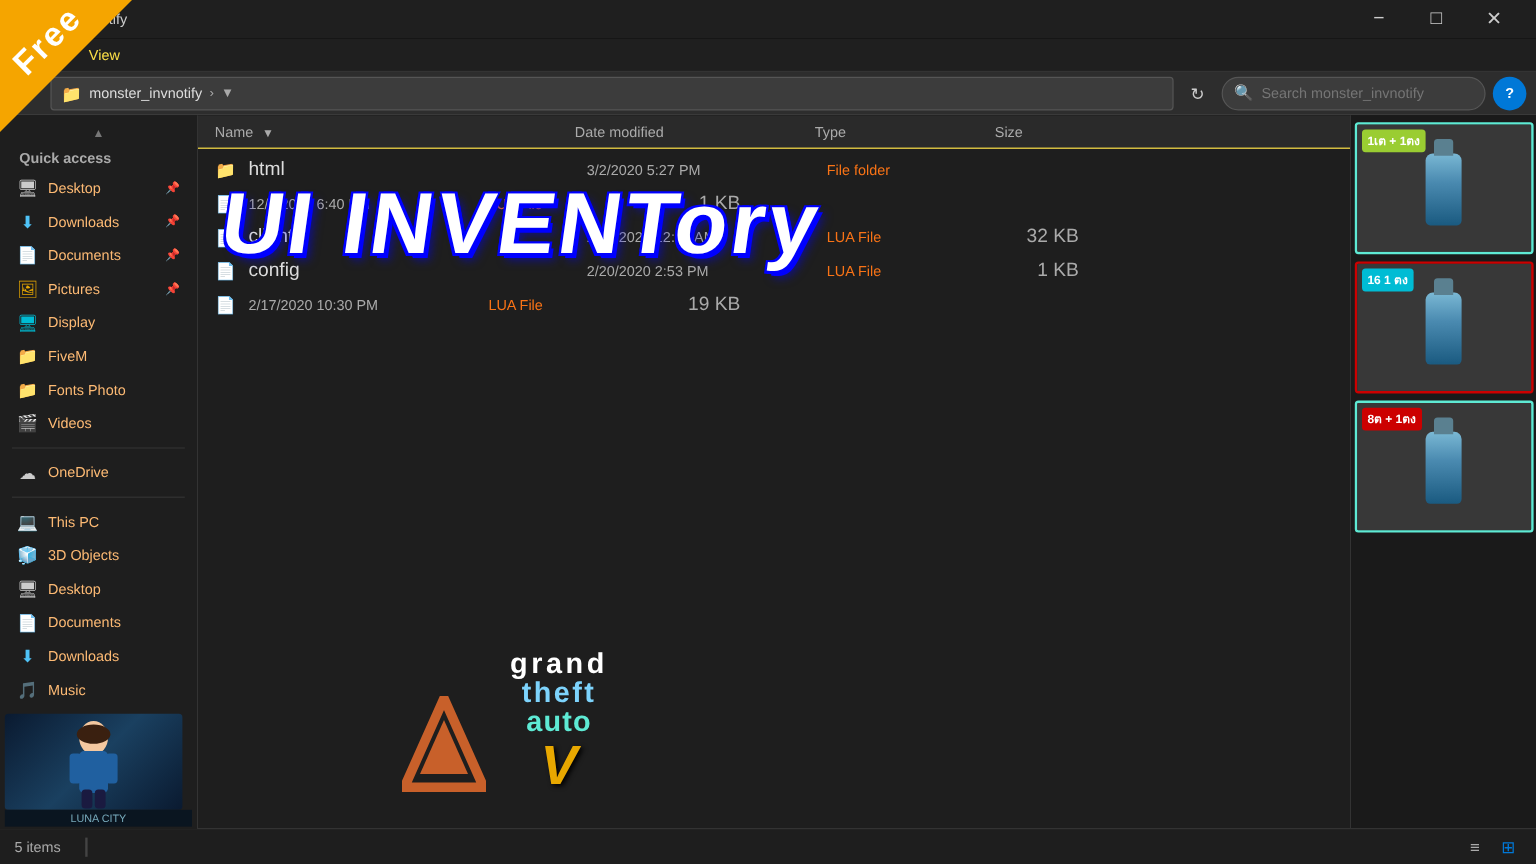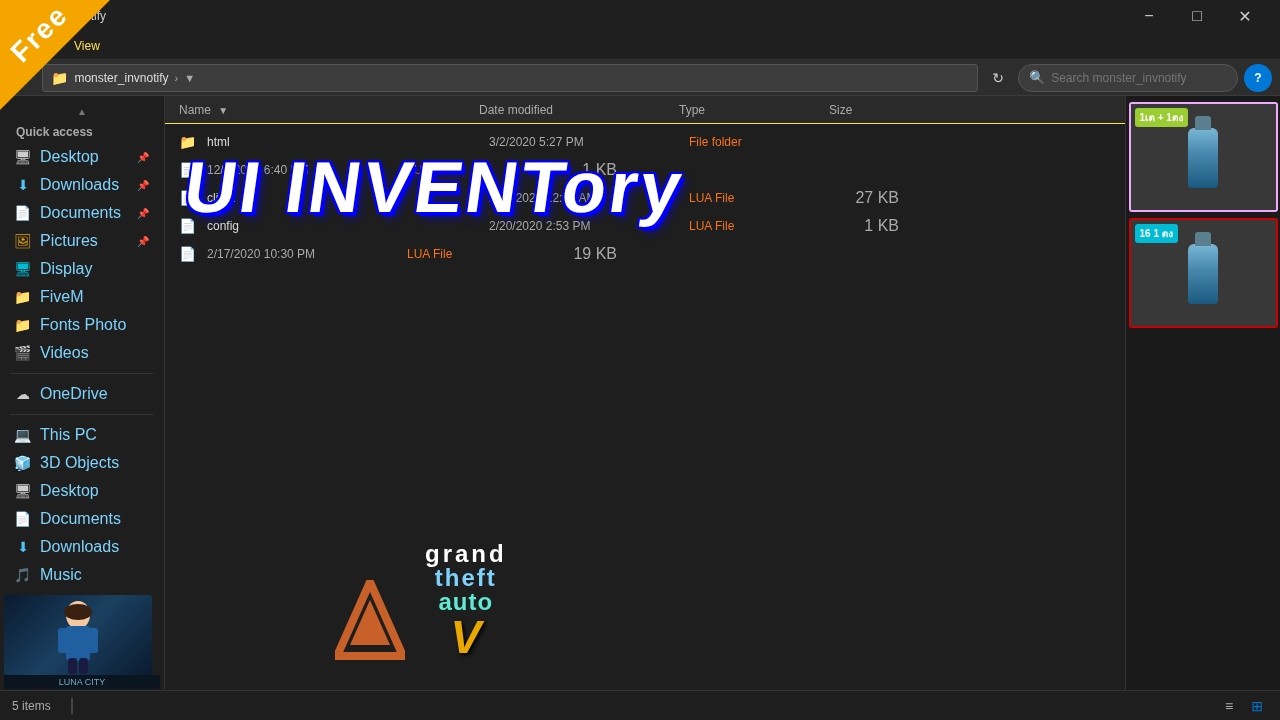--- a/index.html
+++ b/index.html
@@ -196,22 +196,22 @@
       width: 18px;
       height: 18px;
       margin-right: 8px;
       font-size: 14px;
       flex-shrink: 0;
       display: flex;
       align-items: center;
       justify-content: center;
     }
     .sidebar-item .item-label {
-      font-size: 16px;
-      color: #7dd3fc;
+      font-size: 12px;
+      color: #fdba74;
       flex: 1;
       white-space: nowrap;
       overflow: hidden;
       text-overflow: ellipsis;
     }
     .pin-icon {
       color: #0078d7;
       font-size: 10px;
       margin-left: 4px;
     }
@@ -285,21 +285,21 @@
     .file-icon {
       width: 18px;
       height: 18px;
       margin-right: 10px;
       font-size: 14px;
       display: flex;
       align-items: center;
       justify-content: center;
       flex-shrink: 0;
     }
-    .file-name-cell { width: 282px; font-size: 12px; color: #ddd; }
+    .file-name-cell { width: 282px; font-size: 16px; color: #ddd; }
     .file-date-cell { width: 200px; font-size: 12px; color: #aaa; }
     .file-type-cell { width: 150px; font-size: 12px; color: #f97316; }
     .file-size-cell { width: 80px; font-size: 16px; color: #aaa; text-align: right; padding-right: 20px; }
 
     
     .overlay-text {
       position: absolute;
       top: 50px;
       left: 20px;
       font-family: Impact, 'Arial Black', sans-serif;
@@ -349,21 +349,21 @@
       align-items: center;
       padding: 6px;
       gap: 6px;
       overflow-y: auto;
       flex-shrink: 0;
     }
     .thumb-card {
       width: 149px;
       height: 110px;
       background: #2a2a2a;
-      border: 2px solid #f0abfc;
+      border: 2px solid #5eead4;
       border-radius: 3px;
       position: relative;
       display: flex;
       flex-direction: column;
       align-items: center;
       justify-content: space-between;
       padding: 4px;
       overflow: hidden;
     }
     .thumb-card.cyan-border { border-color: #c00; }
@@ -649,21 +649,21 @@
         <span class="file-icon" style="color:#9acd32;">📄</span>
         <span class="file-date-cell">12/1/2019 6:40 PM</span>
         <span class="file-type-cell">LUA File</span>
         <span class="file-size-cell">1 KB</span>
       </div>
       <div class="file-row">
         <span class="file-icon" style="color:#9acd32;">📄</span>
         <span class="file-name-cell">client</span>
         <span class="file-date-cell">2/23/2020 12:41 AM</span>
         <span class="file-type-cell">LUA File</span>
-        <span class="file-size-cell">27 KB</span>
+        <span class="file-size-cell">32 KB</span>
       </div>
       <div class="file-row">
         <span class="file-icon" style="color:#9acd32;">📄</span>
         <span class="file-name-cell">config</span>
         <span class="file-date-cell">2/20/2020 2:53 PM</span>
         <span class="file-type-cell">LUA File</span>
         <span class="file-size-cell">1 KB</span>
       </div>
       <div class="file-row">
         <span class="file-icon" style="color:#9acd32;">📄</span>
@@ -702,20 +702,28 @@
 
     <div class="thumb-card cyan-border">
       <div class="thumb-bg"></div>
       <span class="thumb-badge badge-cyan">16 1 ตง</span>
       <div class="thumb-body">
         <div class="thumb-bottle"></div>
       </div>
       <div class="thumb-bottom-icon">⬇</div>
     </div>
 
+    <div class="thumb-card">
+      <div class="thumb-bg"></div>
+      <span class="thumb-badge badge-red">8ต + 1ตง</span>
+      <div class="thumb-body">
+        <div class="thumb-bottle"></div>
+      </div>
+      <div class="thumb-bottom-icon">⬇</div>
+    </div>
   </div>
 </div>
 
 <div class="status-bar">
   <span class="status-text">5 items</span>
   <span style="width:2px;height:16px;background:#444;display:inline-block;margin-left:4px;"></span>
   <div class="status-icons">
     <button class="view-icon-btn">≡</button>
     <button class="view-icon-btn active">⊞</button>
   </div>

